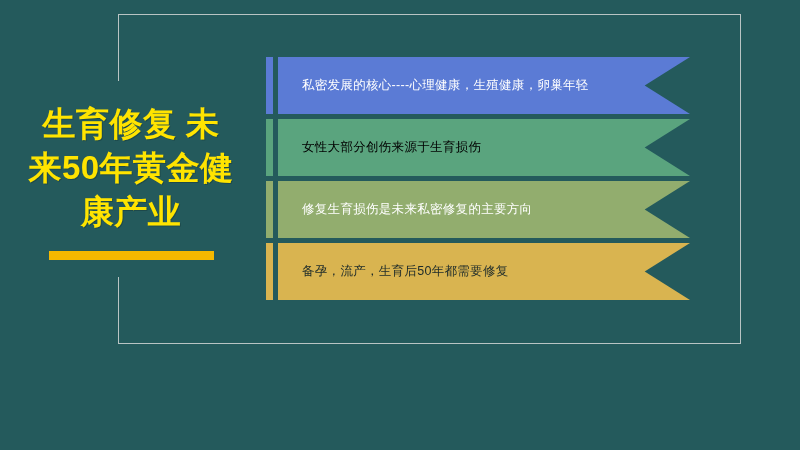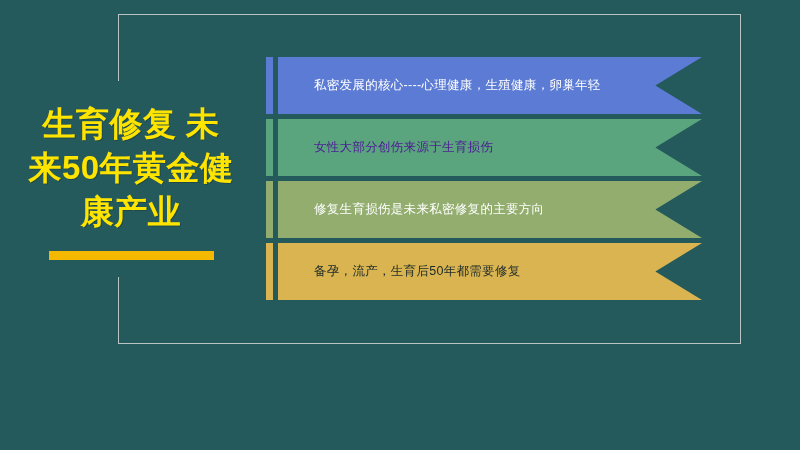--- a/index.html
+++ b/index.html
@@ -103,21 +103,20 @@
   .ribbon-body {
     position: absolute;
     left: 12px;
     top: 0;
     width: 412px;
     height: 57px;
     display: flex;
     align-items: center;
     -webkit-clip-path: polygon(0 0, 100% 0, 89% 50%, 100% 100%, 0 100%);
     clip-path: polygon(0 0, 100% 0, 89% 50%, 100% 100%, 0 100%);
-    padding-left: 12px;
   }
   .ribbon-label {
     padding-left: 24px;
     padding-right: 58px;
     font-size: 12.5px;
     line-height: 1.3;
     letter-spacing: 0.3px;
     white-space: nowrap;
   }
 </style>
@@ -143,21 +142,21 @@
 
     <div class="ribbon-row">
       <div class="ribbon-tab" style="background: rgb(91, 123, 213);"></div>
       <div class="ribbon-body" style="background: rgb(91, 123, 213); color: rgb(255, 255, 255);">
         <span class="ribbon-label">私密发展的核心----心理健康，生殖健康，卵巢年轻</span>
       </div>
     </div>
 
     <div class="ribbon-row">
       <div class="ribbon-tab" style="background: rgb(90, 164, 126);"></div>
-      <div class="ribbon-body" style="background: rgb(90, 164, 126); color: #4c1d95;">
+      <div class="ribbon-body" style="background: rgb(90, 164, 126); color: #000000;">
         <span class="ribbon-label">女性大部分创伤来源于生育损伤</span>
       </div>
     </div>
 
     <div class="ribbon-row">
       <div class="ribbon-tab" style="background: rgb(146, 173, 110);"></div>
       <div class="ribbon-body" style="background: rgb(146, 173, 110); color: rgb(255, 255, 255);">
         <span class="ribbon-label">修复生育损伤是未来私密修复的主要方向</span>
       </div>
     </div>

